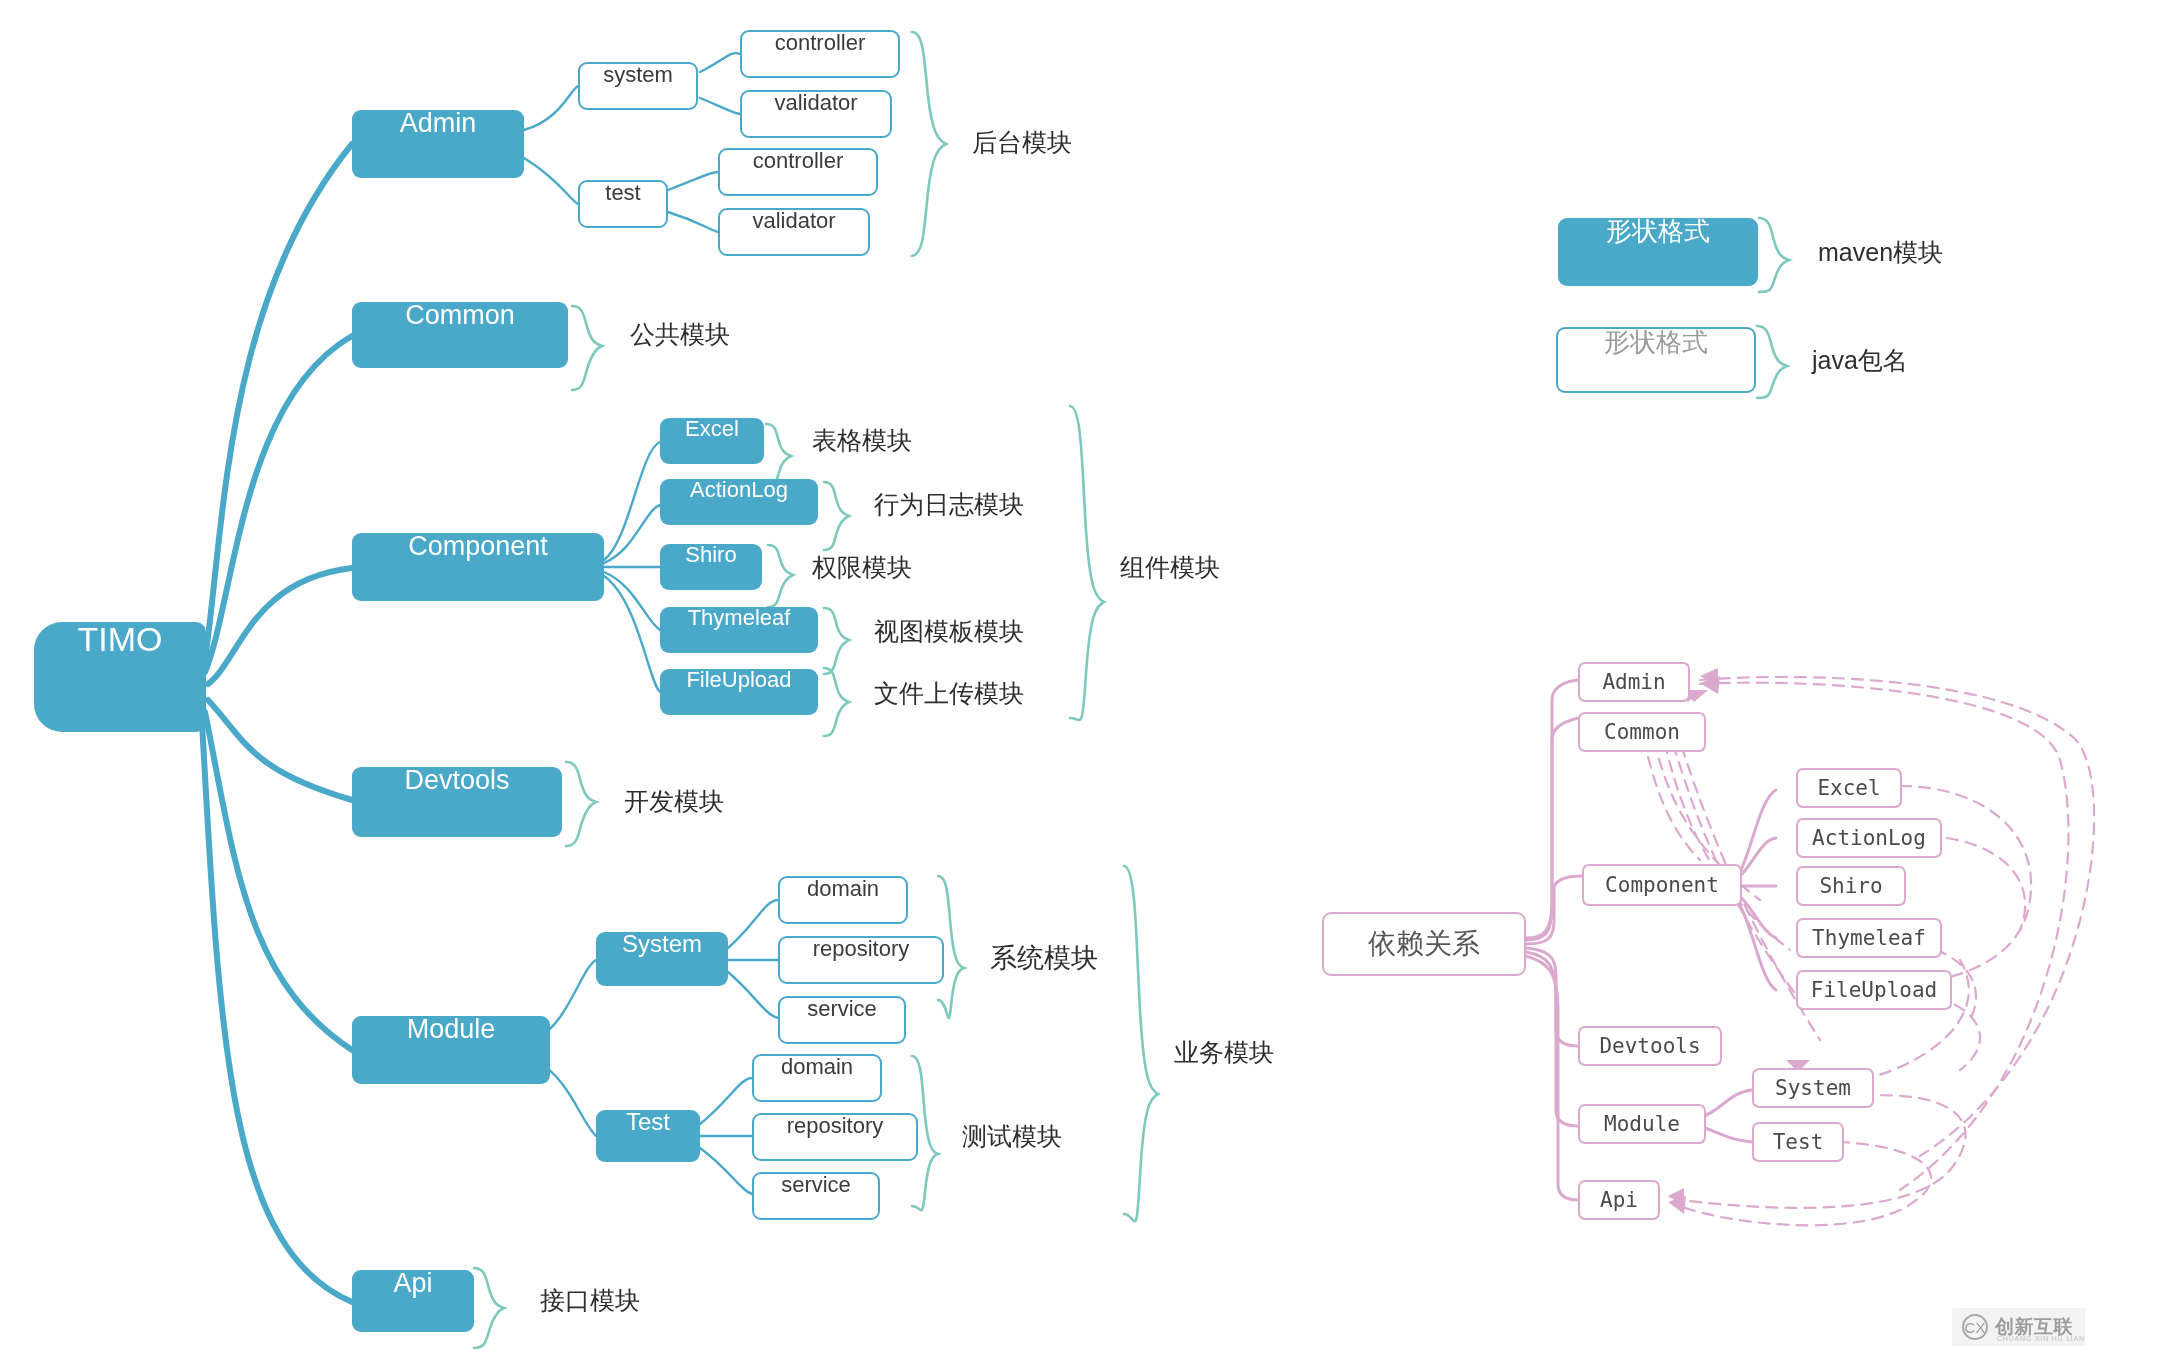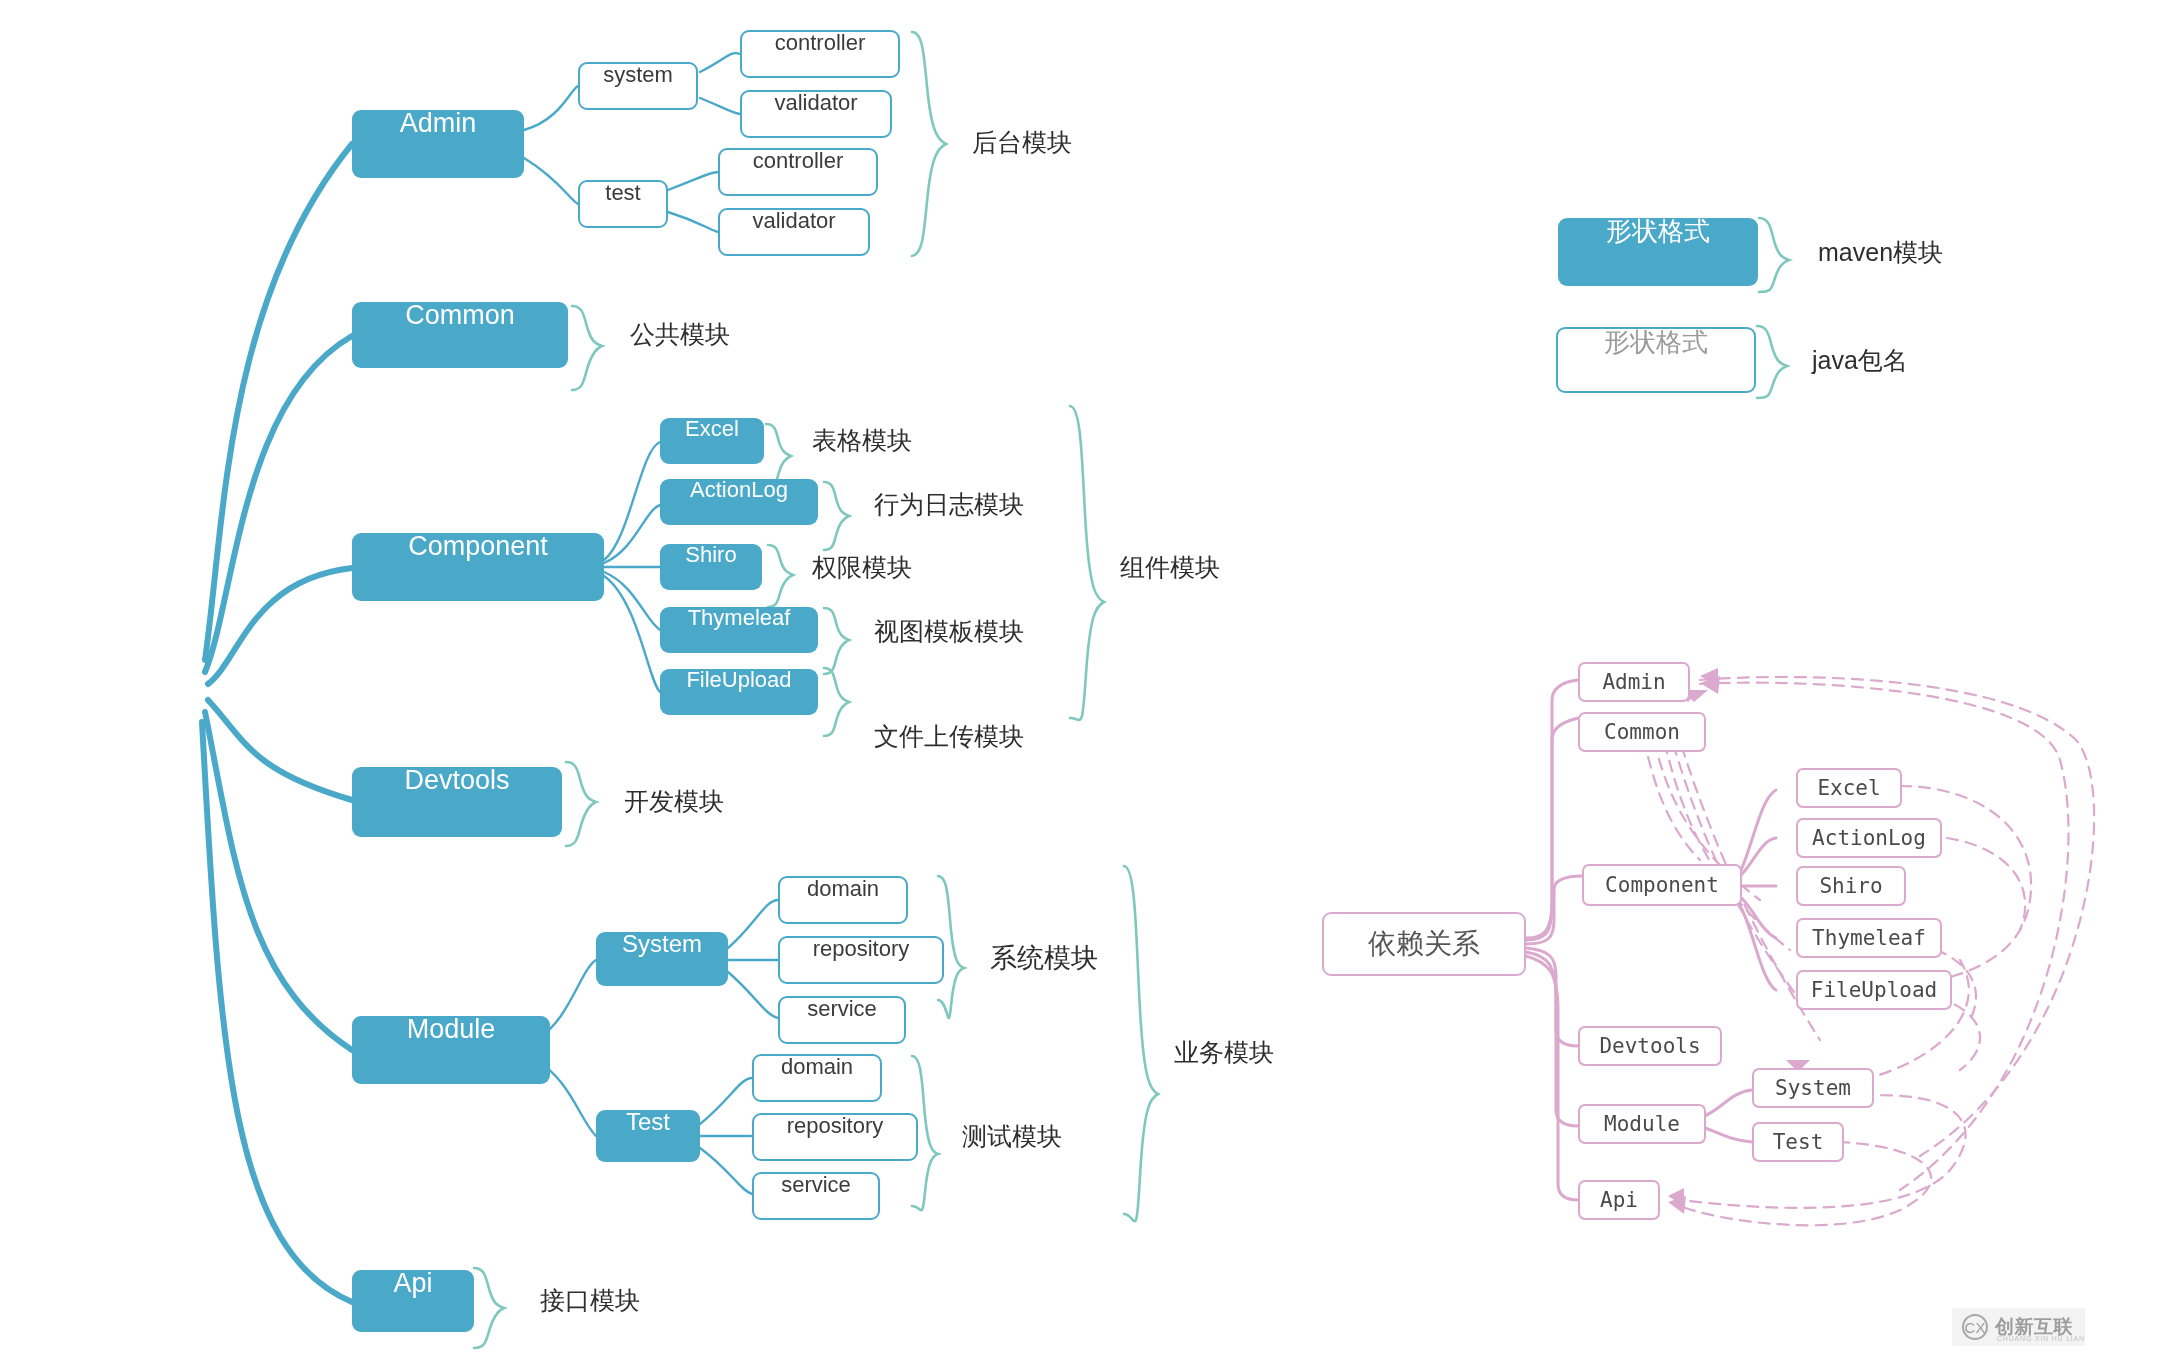--- a/index.html
+++ b/index.html
@@ -216,20 +216,23 @@
       <polygon points="1694,702 1682,690 1708,690"></polygon>
       <polygon points="1688,702 1676,690 1700,690"></polygon>
       <polygon points="1682,702 1670,690 1694,690"></polygon>
       <polygon points="1724,886 1740,878 1740,896"></polygon>
       <polygon points="1798,1072 1786,1060 1810,1060"></polygon>
       <polygon points="1668,1196 1684,1188 1684,1206"></polygon>
       <polygon points="1668,1202 1686,1196 1684,1214"></polygon>
     </g>
   </svg>
 
+  <div class="node root" style="left:34px; top:622px; width:172px; height:110px; font-size:34px;">
+    <span>TIMO</span>
+  </div>
 
   <div class="node fill" style="left:352px; top:110px; width:172px; height:68px; font-size:27px;">
     <span>Admin</span>
   </div>
   <div class="node outline" style="left:578px; top:62px; width:120px; height:48px; font-size:22px;">
     <span>system</span>
   </div>
   <div class="node outline" style="left:740px; top:30px; width:160px; height:48px; font-size:22px;">
     <span>controller</span>
   </div>
@@ -271,21 +274,21 @@
   <div class="ann" style="left:812px; top:555px; font-size:25px;">权限模块</div>
 
   <div class="node fill" style="left:660px; top:607px; width:158px; height:46px; font-size:22px;">
     <span>Thymeleaf</span>
   </div>
   <div class="ann" style="left:874px; top:619px; font-size:25px;">视图模板模块</div>
 
   <div class="node fill" style="left:660px; top:669px; width:158px; height:46px; font-size:22px;">
     <span>FileUpload</span>
   </div>
-  <div class="ann" style="left:874px; top:681px; font-size:25px;margin-top:43px;">文件上传模块</div>
+  <div class="ann" style="left:874px; top:681px; font-size:25px;">文件上传模块</div>
 
   <div class="ann" style="left:1120px; top:555px; font-size:25px;text-align:center;">组件模块</div>
 
   <div class="node fill" style="left:352px; top:767px; width:210px; height:70px; font-size:27px;">
     <span>Devtools</span>
   </div>
   <div class="ann" style="left:624px; top:789px; font-size:25px;">开发模块</div>
 
   <div class="node fill" style="left:352px; top:1016px; width:198px; height:68px; font-size:27px;">
     <span>Module</span>

